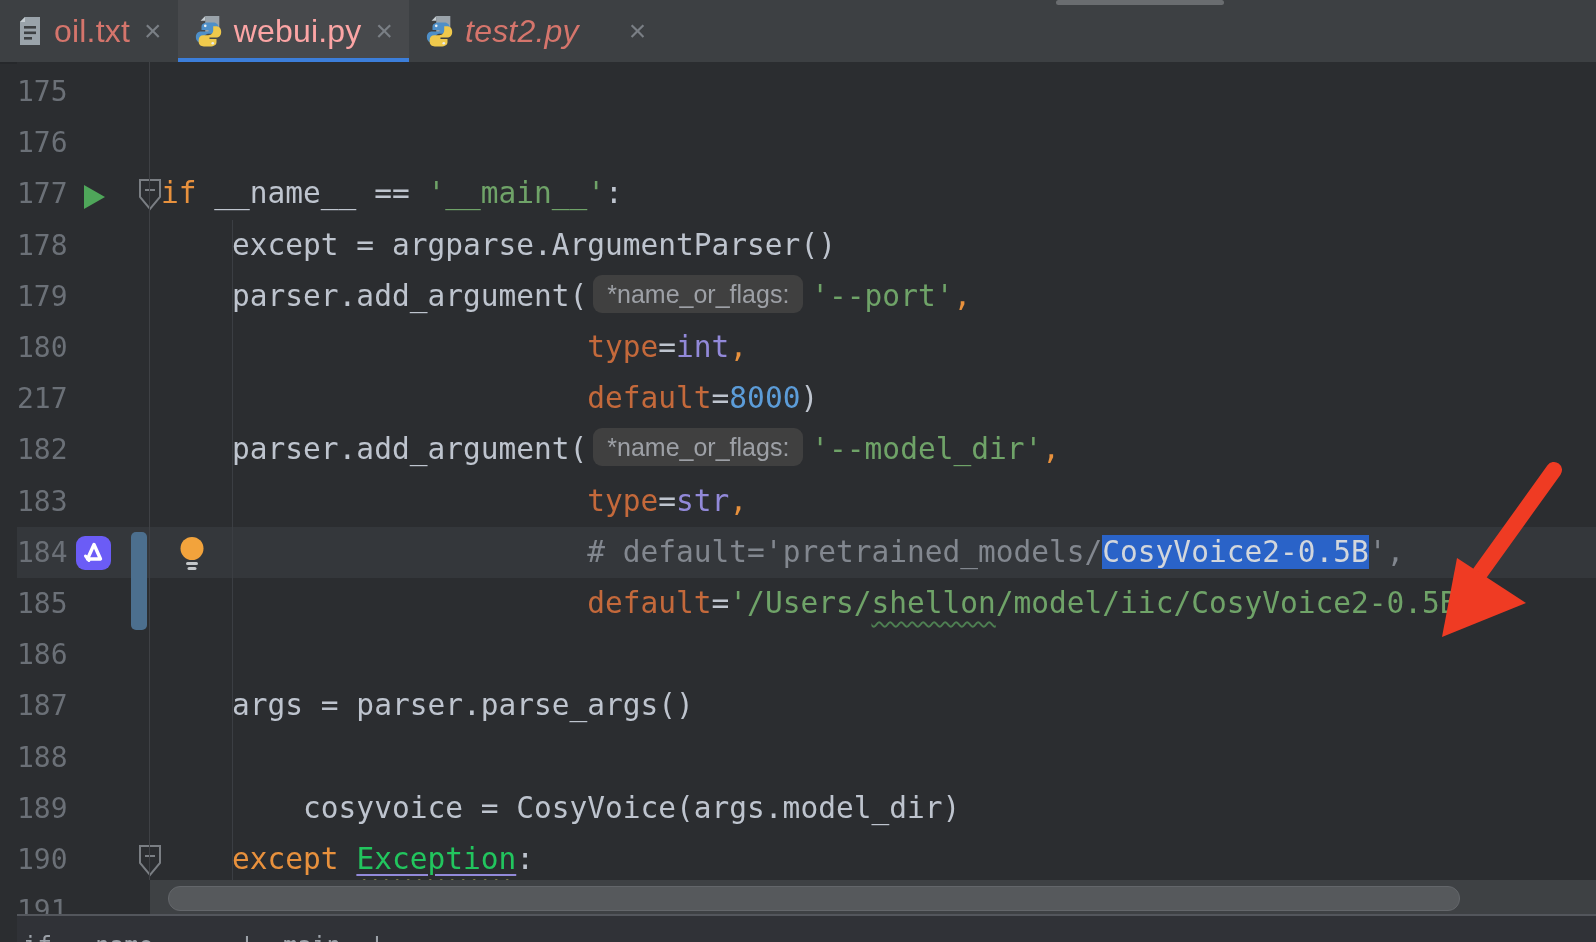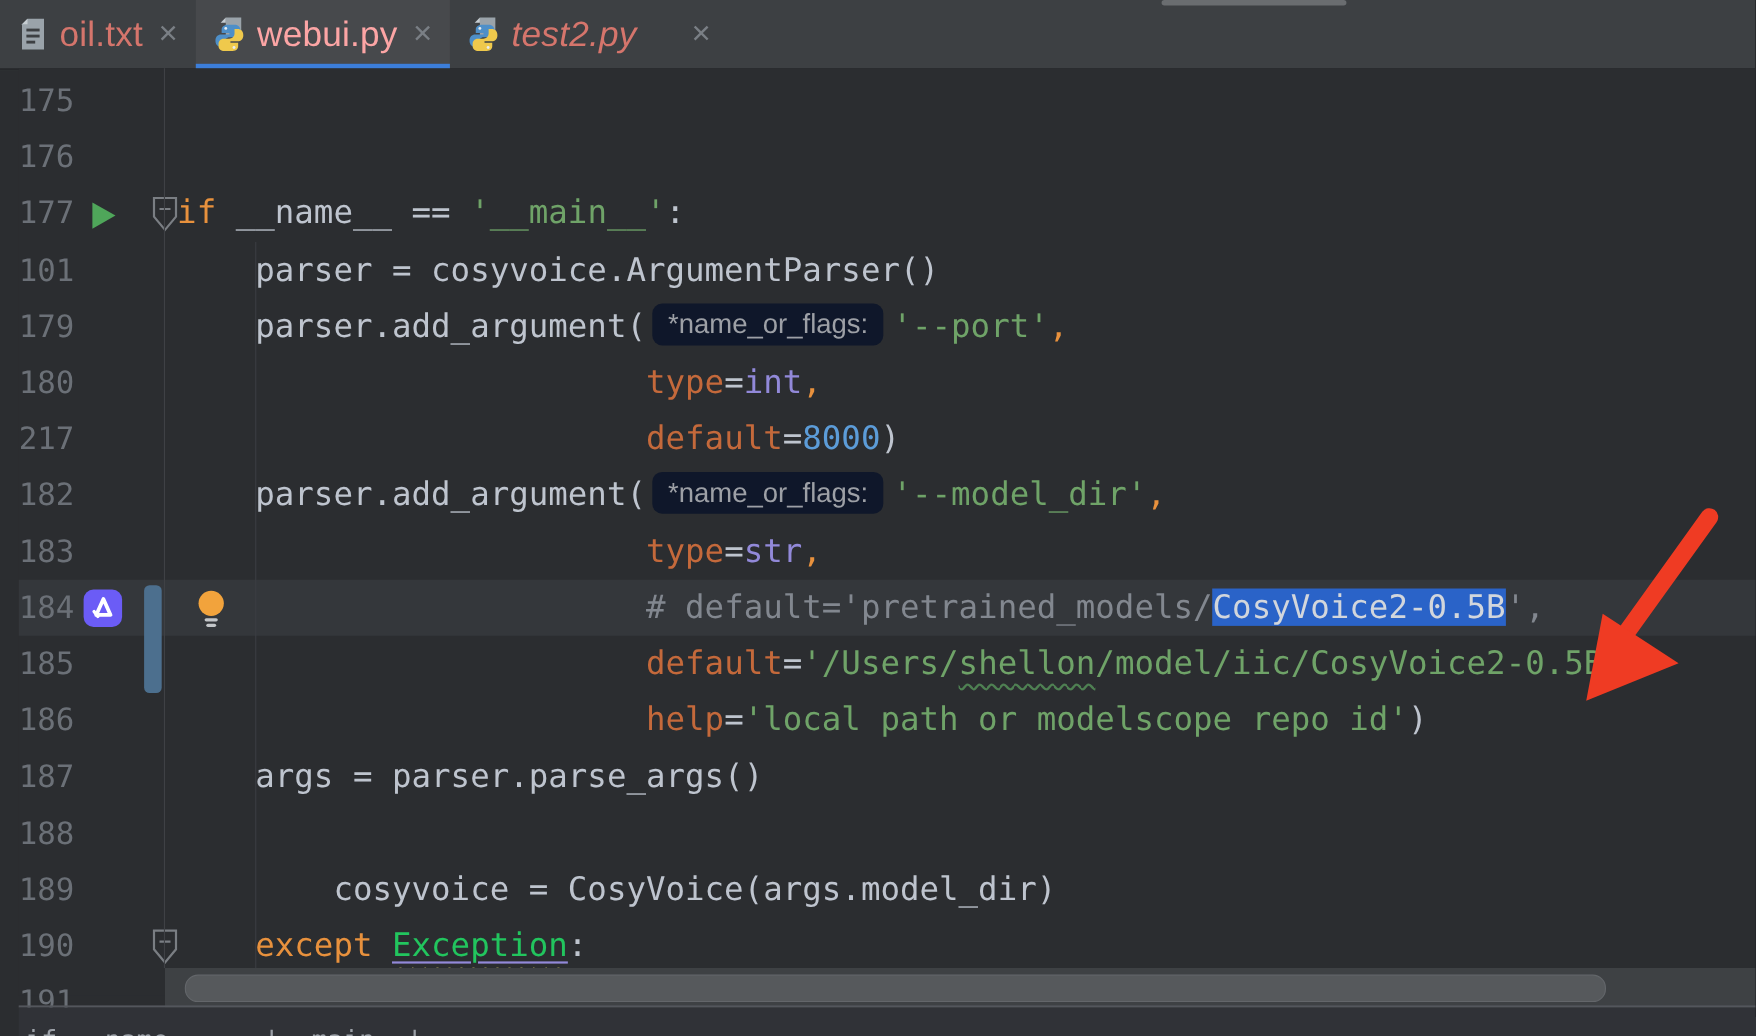--- a/index.html
+++ b/index.html
@@ -38,21 +38,21 @@
   .tk-num{color:#5C9CD8;}
   .tk-builtin{color:#9289D9;}
   .tk-param{color:#C4693B;}
   .tk-comma{color:#E8913D;}
   .tk-comment{color:#82878F;}
   .tk-sel{color:#D2D6DC;background:#2A63C8;}
   .tk-typo{color:#6FA368;text-decoration:underline wavy #4E8052;text-decoration-thickness:2px;text-underline-offset:8px;}
   .tk-link{color:#22c55e;text-decoration:underline solid #9289D9;text-decoration-thickness:2px;text-underline-offset:5px;}
   .tk-linkwavy{text-decoration:underline wavy #A8A25C;text-decoration-thickness:2px;text-underline-offset:10px;}
   .tk-hint{display:inline-block;font-family:"Liberation Sans",sans-serif;font-size:25px;line-height:38px;
-           color:#9DA0A6;background:#0f172a;border-radius:9px;padding:0 14px;margin:0 8px 0 6px;vertical-align:3px;}
+           color:#9DA0A6;background:#404040;border-radius:9px;padding:0 14px;margin:0 8px 0 6px;vertical-align:3px;}
 
   .gicon{position:absolute;z-index:3;}
   .changebar{position:absolute;left:114px;top:5px;width:16px;height:98px;background:#4C6F8E;border-radius:5px;z-index:2;}
 
   
   .hscroll-track{position:absolute;left:133px;top:818px;right:0;height:36px;background:#3E4144;z-index:5;}
   .hscroll-thumb{position:absolute;left:18px;top:6px;width:1290px;height:23px;border-radius:12px;
                  background:#56595C;border:1px solid #63666A;}
   .bottom-divider{position:absolute;left:0;top:852px;right:0;height:2px;background:#53565C;z-index:6;}
   .bottom-strip{position:absolute;left:0;top:854px;right:0;height:26px;background:#303237;overflow:hidden;z-index:6;}
@@ -119,37 +119,37 @@
   <div class="editor">
     <div id="code-area">
         <div class="row" style="top: 4px; height: 51.2px; line-height: 51.2px;"><span class="lnum">175</span><span class="code"></span></div>
         <div class="row" style="top: 55.2px; height: 51.2px; line-height: 51.2px;"><span class="lnum">176</span><span class="code"></span></div>
         <div class="row" style="top: 106.4px; height: 51.2px; line-height: 51.2px;"><span class="lnum">177</span><span class="code"><span class="tk-kw">if </span><span class="tk-def">__name__ == </span><span class="tk-str">'__main__'</span><span class="tk-def">:</span></span><span class="gicon" style="left: 64px; top: 12px;"><svg width="26" height="28" viewBox="0 0 26 28">
               <polygon points="3,2 24,14 3,26" fill="#4FA65A"></polygon>
             </svg></span><span class="gicon" style="left: 119px; top: 9px;"><svg width="28" height="36" viewBox="0 0 28 36">
               <path d="M4 3 H24 V20 L14 32 L4 20 Z" fill="#2B2D30" stroke="#7A7E83" stroke-width="2"></path>
               <line x1="9" y1="13" x2="19" y2="13" stroke="#7A7E83" stroke-width="2"></line>
             </svg></span></div>
-        <div class="row" style="top: 157.6px; height: 51.2px; line-height: 51.2px;"><span class="lnum">101</span><span class="code"><span class="tk-def">    parser = cosyvoice.ArgumentParser()</span></span></div>
+        <div class="row" style="top: 157.6px; height: 51.2px; line-height: 51.2px;"><span class="lnum">178</span><span class="code"><span class="tk-def">    except = argparse.ArgumentParser()</span></span></div>
         <div class="row" style="top: 208.8px; height: 51.2px; line-height: 51.2px;"><span class="lnum">179</span><span class="code"><span class="tk-def">    parser.add_argument(</span><span class="tk-hint">*name_or_flags:</span><span class="tk-str">'--port'</span><span class="tk-comma">,</span></span></div>
         <div class="row" style="top: 260px; height: 51.2px; line-height: 51.2px;"><span class="lnum">180</span><span class="code"><span class="tk-def">                        </span><span class="tk-param">type</span><span class="tk-def">=</span><span class="tk-builtin">int</span><span class="tk-comma">,</span></span></div>
         <div class="row" style="top: 311.2px; height: 51.2px; line-height: 51.2px;"><span class="lnum">217</span><span class="code"><span class="tk-def">                        </span><span class="tk-param">default</span><span class="tk-def">=</span><span class="tk-num">8000</span><span class="tk-def">)</span></span></div>
         <div class="row" style="top: 362.4px; height: 51.2px; line-height: 51.2px;"><span class="lnum">182</span><span class="code"><span class="tk-def">    parser.add_argument(</span><span class="tk-hint">*name_or_flags:</span><span class="tk-str">'--model_dir'</span><span class="tk-comma">,</span></span></div>
         <div class="row" style="top: 413.6px; height: 51.2px; line-height: 51.2px;"><span class="lnum">183</span><span class="code"><span class="tk-def">                        </span><span class="tk-param">type</span><span class="tk-def">=</span><span class="tk-builtin">str</span><span class="tk-comma">,</span></span></div>
         <div class="row current" style="top: 464.8px; height: 51.2px; line-height: 51.2px;"><span class="lnum">184</span><span class="code"><span class="tk-def">                        </span><span class="tk-comment"># default='pretrained_models/</span><span class="tk-sel">CosyVoice2-0.5B</span><span class="tk-comment">',</span></span><span class="gicon" style="left: 58px; top: 7px;"><svg width="38" height="38" viewBox="0 0 38 38">
               <rect x="1" y="2" width="35" height="34" rx="9" fill="#6B5CF6"></rect>
               <path d="M12.5 25 L19 10.5 L25.5 25 Z" fill="none" stroke="#FFFFFF" stroke-width="3.4" stroke-linejoin="round" stroke-linecap="round"></path>
               <path d="M10.5 22 L14 26.5" stroke="#FFFFFF" stroke-width="3" stroke-linecap="round"></path>
             </svg></span><span class="gicon" style="left: 160px; top: 8px;"><svg width="30" height="38" viewBox="0 0 30 38">
               <circle cx="15" cy="13.5" r="11.5" fill="#F2A33C"></circle>
               <rect x="9" y="27" width="12" height="3" rx="1.5" fill="#C3C6C9"></rect>
               <rect x="10.5" y="32" width="9" height="3" rx="1.5" fill="#C3C6C9"></rect>
             </svg></span><span class="changebar"></span></div>
         <div class="row" style="top: 516px; height: 51.2px; line-height: 51.2px;"><span class="lnum">185</span><span class="code"><span class="tk-def">                        </span><span class="tk-param">default</span><span class="tk-def">=</span><span class="tk-str">'/Users/</span><span class="tk-typo">shellon</span><span class="tk-str">/model/iic/CosyVoice2-0.5B'</span><span class="tk-comma">,</span></span></div>
-        <div class="row" style="top: 567.2px; height: 51.2px; line-height: 51.2px;"><span class="lnum">186</span><span class="code"><span class="tk-def">                        </span><span class="tk-param">help</span><span class="tk-def">=</span><span class="tk-str">'local path or modelscope repo id'</span><span class="tk-def">)</span></span></div>
+        <div class="row" style="top: 567.2px; height: 51.2px; line-height: 51.2px;"><span class="lnum">186</span></div>
         <div class="row" style="top: 618.4px; height: 51.2px; line-height: 51.2px; padding-left: 28px;"><span class="lnum">187</span><span class="code"><span class="tk-def">    args = parser.parse_args()</span></span></div>
         <div class="row" style="top: 669.6px; height: 51.2px; line-height: 51.2px;"><span class="lnum">188</span></div>
         <div class="row" style="top: 720.8px; height: 51.2px; line-height: 51.2px;"><span class="lnum">189</span><span class="code"><span class="tk-def">        cosyvoice = CosyVoice(args.model_dir)</span></span></div>
         <div class="row" style="top: 772px; height: 51.2px; line-height: 51.2px;"><span class="lnum">190</span><span class="code"><span class="tk-def">    </span><span class="tk-kw">except </span><span class="tk-link"><span class="tk-linkwavy">Exception</span></span><span class="tk-def">:</span></span><span class="gicon" style="left: 119px; top: 9px;"><svg width="28" height="36" viewBox="0 0 28 36">
               <path d="M4 3 H24 V20 L14 32 L4 20 Z" fill="#2B2D30" stroke="#7A7E83" stroke-width="2"></path>
               <line x1="9" y1="13" x2="19" y2="13" stroke="#7A7E83" stroke-width="2"></line>
             </svg></span></div>
         <div class="row" style="top: 823.2px; height: 51.2px; line-height: 51.2px;"><span class="lnum">191</span><span class="code"></span></div>
       </div>
     <div class="gutter-sep"></div>

